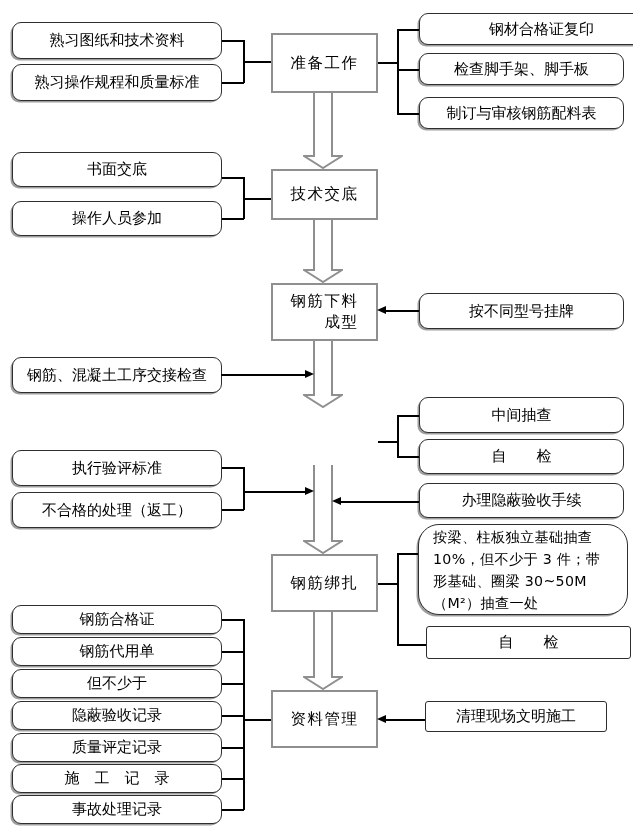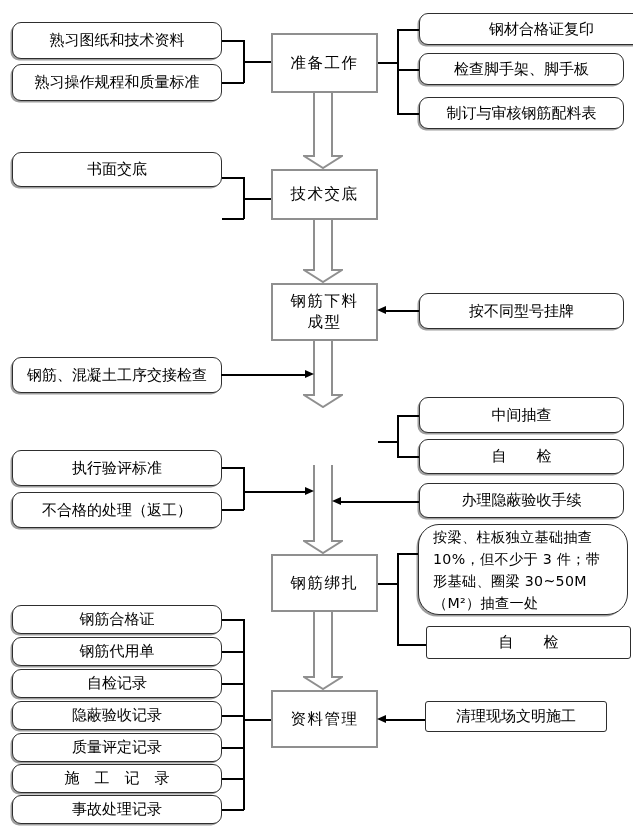--- a/index.html
+++ b/index.html
@@ -3,21 +3,21 @@
 <meta charset="utf-8">
 <style>
   html,body{margin:0;padding:0;background:#fff;}
   body{font-family:"DejaVu Sans",sans-serif;color:#000;}
   .canvas{position:relative;width:633px;height:831px;background:#fff;overflow:hidden;}
   .box{position:absolute;background:#fff;display:flex;align-items:center;justify-content:center;
        text-align:center;font-size:15px;line-height:1.35;white-space:pre-line;box-sizing:border-box;}
   .rounded{border:1.5px solid #2e2e2e;border-radius:9px;box-shadow:-2px 2px 0 -0.5px #9e9e9e;}
   .bigr{border-radius:21px;}
   .plain{border:1.3px solid #2e2e2e;border-radius:3px;box-shadow:none;}
-  .cbox{border:2.5px solid #8f8f8f;font-size:15.5px;letter-spacing:1.5px;border-radius:0;}
+  .cbox{border:2.5px solid #8f8f8f;font-size:15.5px;letter-spacing:1.5px;border-radius:0;text-align:right;}
   .para{justify-content:flex-start;text-align:left;padding:6px 8px 6px 14px;font-size:14.2px;
         line-height:1.55;letter-spacing:0.3px;}
   .h{position:absolute;background:#000;height:1.5px;}
   .v{position:absolute;background:#000;width:1.5px;}
   .ar{position:absolute;width:0;height:0;border-top:4.5px solid transparent;border-bottom:4.5px solid transparent;}
   .ar-r{border-left:9px solid #000;}
   .ar-l{border-right:9px solid #000;}
   .barrow{position:absolute;left:303px;}
 </style>
 </head>
@@ -44,26 +44,27 @@
   <svg class="barrow" style="top:465px" width="40" height="89" viewBox="0 0 40 89">
       <polyline points="11,0 11,76 1,76 20,88 39,76 29,76 29,0" fill="#fff" stroke="#8f8f8f" stroke-width="2"></polyline>
     </svg>
   <svg class="barrow" style="top:612px" width="40" height="78" viewBox="0 0 40 78">
       <polyline points="11,0 11,65 1,65 20,77 39,65 29,65 29,0" fill="#fff" stroke="#8f8f8f" stroke-width="2"></polyline>
     </svg>
 
   <div class="box rounded" style="left:12px;top:22px;width:210px;height:37px">熟习图纸和技术资料</div>
   <div class="box rounded" style="left:12px;top:64px;width:210px;height:37px">熟习操作规程和质量标准</div>
   <div class="box rounded" style="left:12px;top:152px;width:210px;height:35px">书面交底</div>
+  <div class="box rounded" style="left:12px;top:201px;width:210px;height:35px">操作人员参加</div>
   <div class="box rounded" style="left:12px;top:357px;width:210px;height:36px">钢筋、混凝土工序交接检查</div>
   <div class="box rounded" style="left:12px;top:450px;width:210px;height:36px">执行验评标准</div>
   <div class="box rounded" style="left:12px;top:492px;width:210px;height:36px">不合格的处理（返工）</div>
   <div class="box rounded" style="left:12px;top:605px;width:210px;height:29px">钢筋合格证</div>
   <div class="box rounded" style="left:12px;top:637px;width:210px;height:29px">钢筋代用单</div>
-  <div class="box rounded" style="left:12px;top:669px;width:210px;height:29px">自检记录</div>
+  <div class="box rounded" style="left:12px;top:669px;width:210px;height:29px">但不少于</div>
   <div class="box rounded" style="left:12px;top:701px;width:210px;height:29px">隐蔽验收记录</div>
   <div class="box rounded" style="left:12px;top:733px;width:210px;height:29px">质量评定记录</div>
   <div class="box rounded" style="left:12px;top:764px;width:210px;height:29px">施　工　记　录</div>
   <div class="box rounded" style="left:12px;top:795px;width:210px;height:29px">事故处理记录</div>
 
   <div class="box rounded" style="left:419px;top:13px;width:245px;height:32px">钢材合格证复印</div>
   <div class="box rounded" style="left:419px;top:53px;width:205px;height:32px">检查脚手架、脚手板</div>
   <div class="box rounded" style="left:419px;top:97px;width:205px;height:32px">制订与审核钢筋配料表</div>
   <div class="box rounded" style="left:419px;top:293px;width:205px;height:36px">按不同型号挂牌</div>
   <div class="box rounded" style="left:419px;top:397px;width:205px;height:36px">中间抽查</div>

